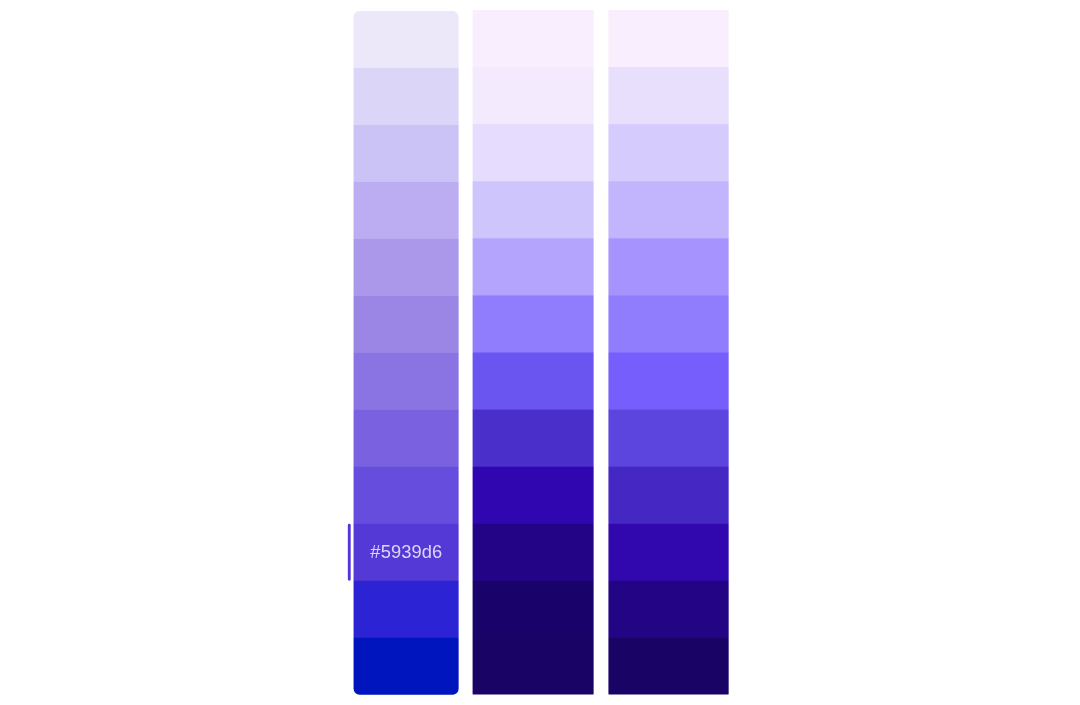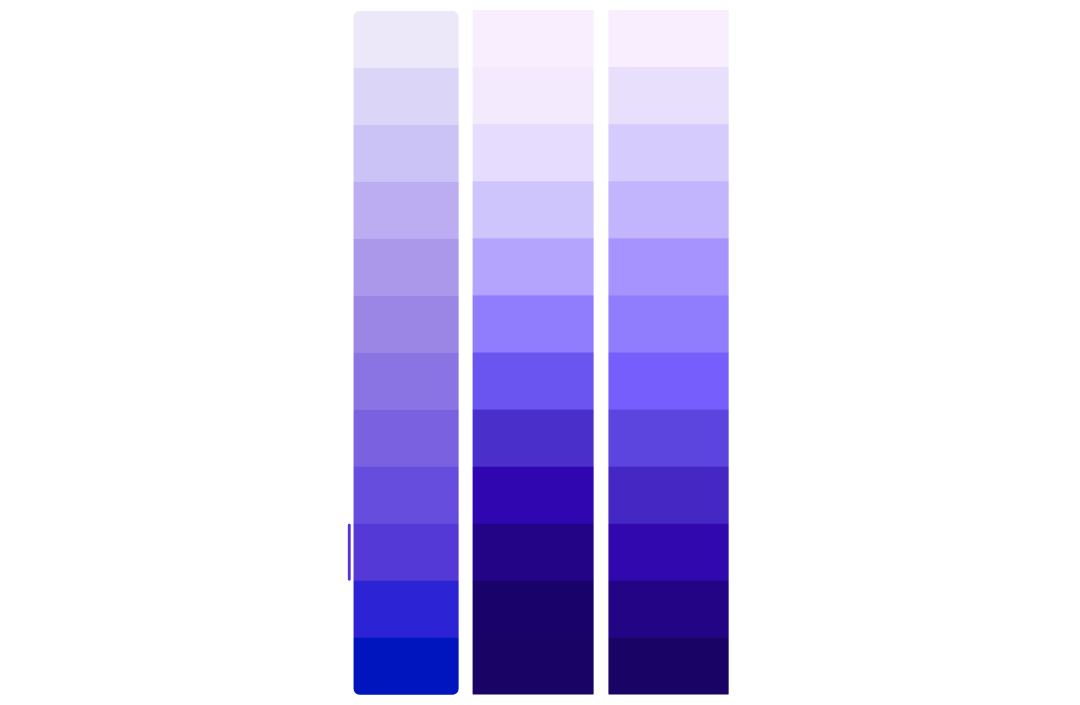--- a/index.html
+++ b/index.html
@@ -64,20 +64,23 @@
   <div class="swatch-column" id="column-primary" style="background: linear-gradient(rgb(236, 232, 249) 0px, rgb(236, 232, 249) 56.5px, rgb(219, 214, 248) 57.5px, rgb(219, 214, 248) 113.5px, rgb(203, 195, 245) 114.5px, rgb(203, 195, 245) 170.5px, rgb(188, 172, 242) 171.5px, rgb(188, 172, 242) 227.5px, rgb(172, 152, 234) 228.5px, rgb(172, 152, 234) 284.5px, rgb(155, 133, 229) 285.5px, rgb(155, 133, 229) 341.5px, rgb(138, 116, 227) 342.5px, rgb(138, 116, 227) 398.5px, rgb(121, 97, 224) 399.5px, rgb(121, 97, 224) 455.5px, rgb(103, 77, 222) 456.5px, rgb(103, 77, 222) 512.5px, rgb(85, 57, 214) 513.5px, rgb(85, 57, 214) 569.5px, rgb(44, 36, 212) 570.5px, rgb(44, 36, 212) 626.5px, rgb(0, 21, 189) 627.5px, rgb(0, 21, 189) 684px);">
       <div class="swatch" style="top: 0px; height: 57px;"></div>
       <div class="swatch" style="top: 57px; height: 57px;"></div>
       <div class="swatch" style="top: 114px; height: 57px;"></div>
       <div class="swatch" style="top: 171px; height: 57px;"></div>
       <div class="swatch" style="top: 228px; height: 57px;"></div>
       <div class="swatch" style="top: 285px; height: 57px;"></div>
       <div class="swatch" style="top: 342px; height: 57px;"></div>
       <div class="swatch" style="top: 399px; height: 57px;"></div>
       <div class="swatch" style="top: 456px; height: 57px;"></div>
+      <div class="swatch" style="top: 513px; height: 57px;">
+        <span class="swatch-label">#5939d6</span>
+      </div>
       <div class="swatch" style="top: 570px; height: 57px;"></div>
       <div class="swatch" style="top: 627px; height: 57px;"></div>
     </div>
   <div class="swatch-column" id="column-tints" style="background: linear-gradient(rgb(248, 238, 253) 0px, rgb(248, 238, 253) 56.583px, rgb(244, 234, 253) 57.583px, rgb(244, 234, 253) 113.667px, rgb(230, 220, 253) 114.667px, rgb(230, 220, 253) 170.75px, rgb(207, 197, 253) 171.75px, rgb(207, 197, 253) 227.833px, rgb(180, 164, 253) 228.833px, rgb(180, 164, 253) 284.917px, rgb(144, 125, 253) 285.917px, rgb(144, 125, 253) 342px, rgb(107, 85, 240) 343px, rgb(107, 85, 240) 399.083px, rgb(74, 47, 203) 400.083px, rgb(74, 47, 203) 456.167px, rgb(48, 6, 176) 457.167px, rgb(48, 6, 176) 513.25px, rgb(35, 4, 135) 514.25px, rgb(35, 4, 135) 570.333px, rgb(25, 3, 107) 571.333px, rgb(25, 3, 107) 627.417px, rgb(25, 3, 100) 628.417px, rgb(25, 3, 100) 685px);">
       <div class="swatch" style="top: 0px; height: 57.083px;"></div>
       <div class="swatch" style="top: 57.083px; height: 57.083px;"></div>
       <div class="swatch" style="top: 114.167px; height: 57.083px;"></div>
       <div class="swatch" style="top: 171.25px; height: 57.083px;"></div>
       <div class="swatch" style="top: 228.333px; height: 57.083px;"></div>
       <div class="swatch" style="top: 285.417px; height: 57.083px;"></div>

